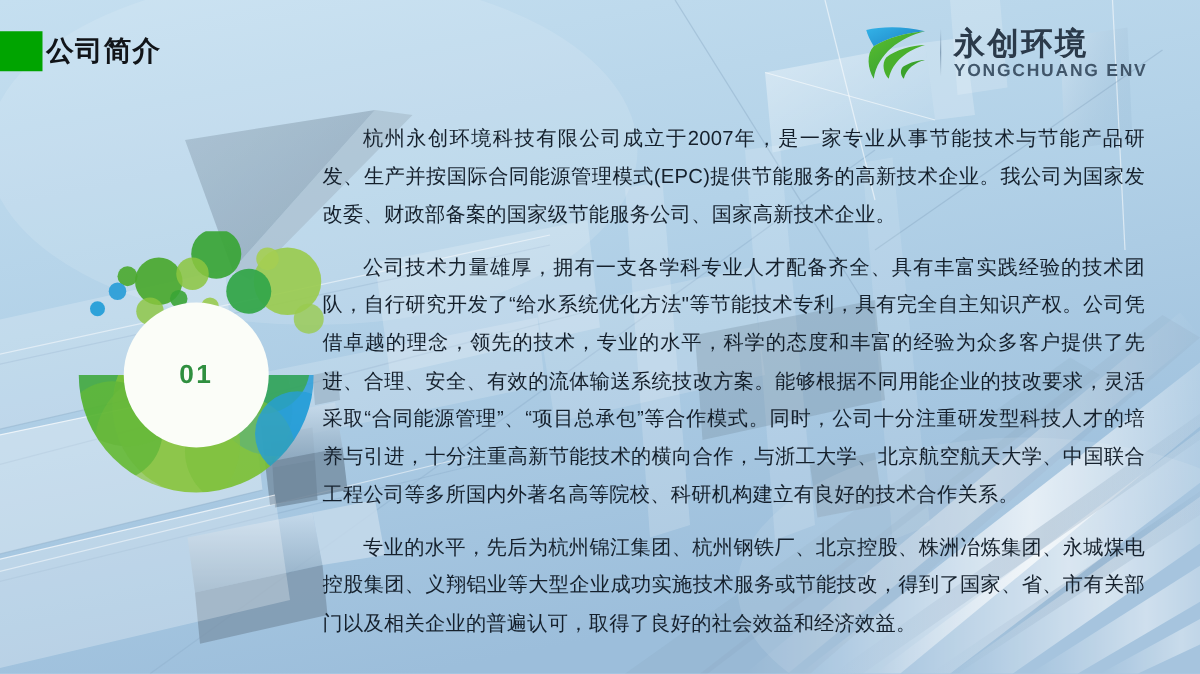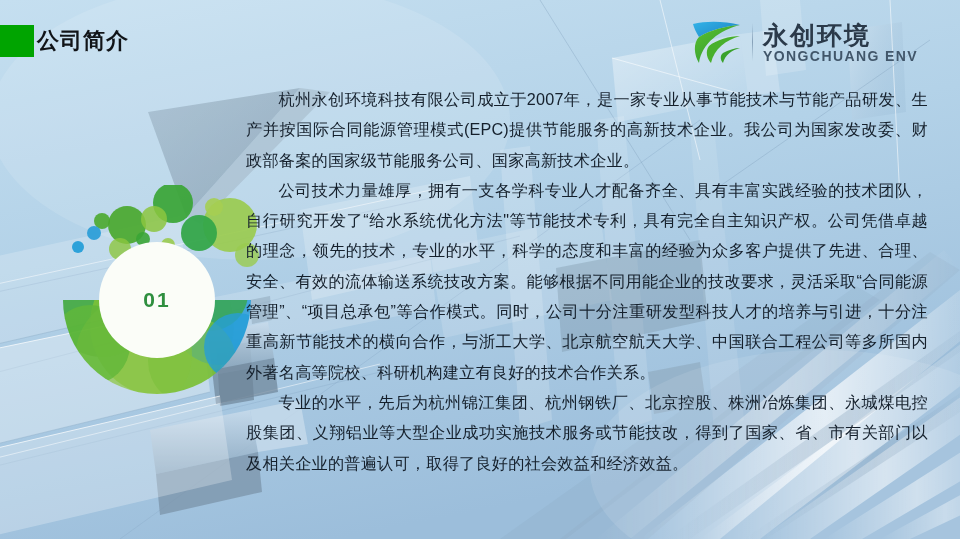--- a/index.html
+++ b/index.html
@@ -73,21 +73,21 @@
   .copy {
     position:absolute; left:246px; top:84px;
     width:682px;
     color:#15202c;
     font-size:16.2px;
     line-height:30.3px;
     letter-spacing:.2px;
     text-align:justify;
     text-justify:inter-ideograph;
   }
-  .copy p { margin:0; text-indent:2em; }
+  .copy p { margin:12px; text-indent:2em; }
 </style>
 </head>
 <body>
 
 <div id="slide">
 
   <div class="bg-layer">
     <svg class="bg-svg" viewBox="0 0 960 539" preserveAspectRatio="none">
       <defs>
         <linearGradient id="gBase" x1="0" y1="0" x2="0.35" y2="1">

